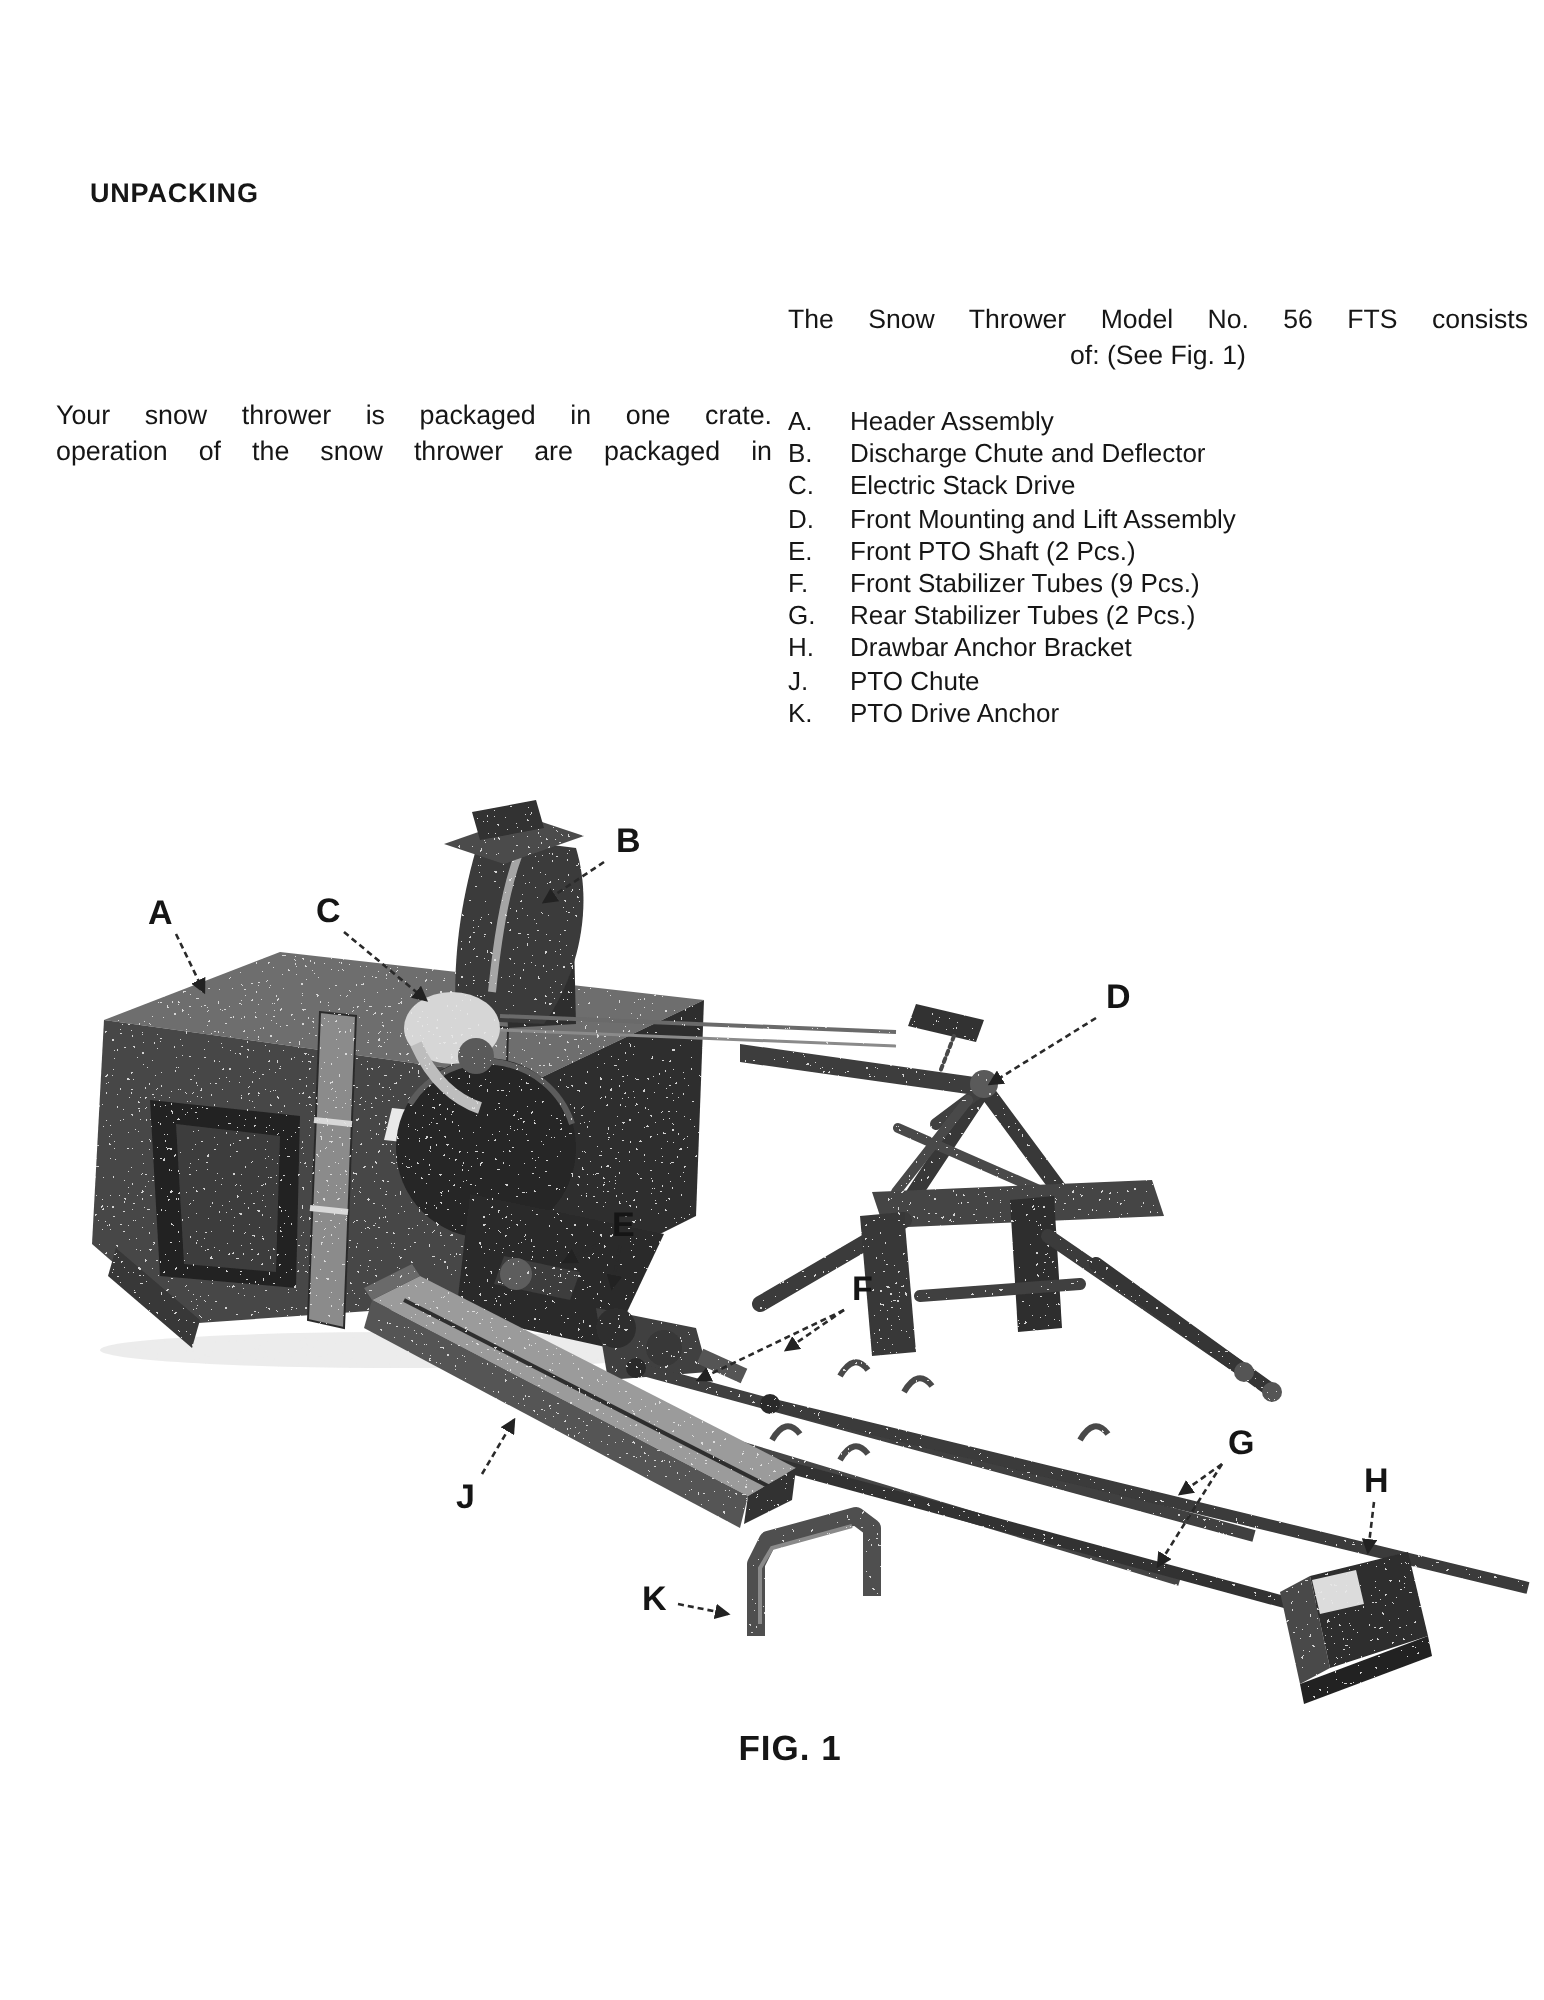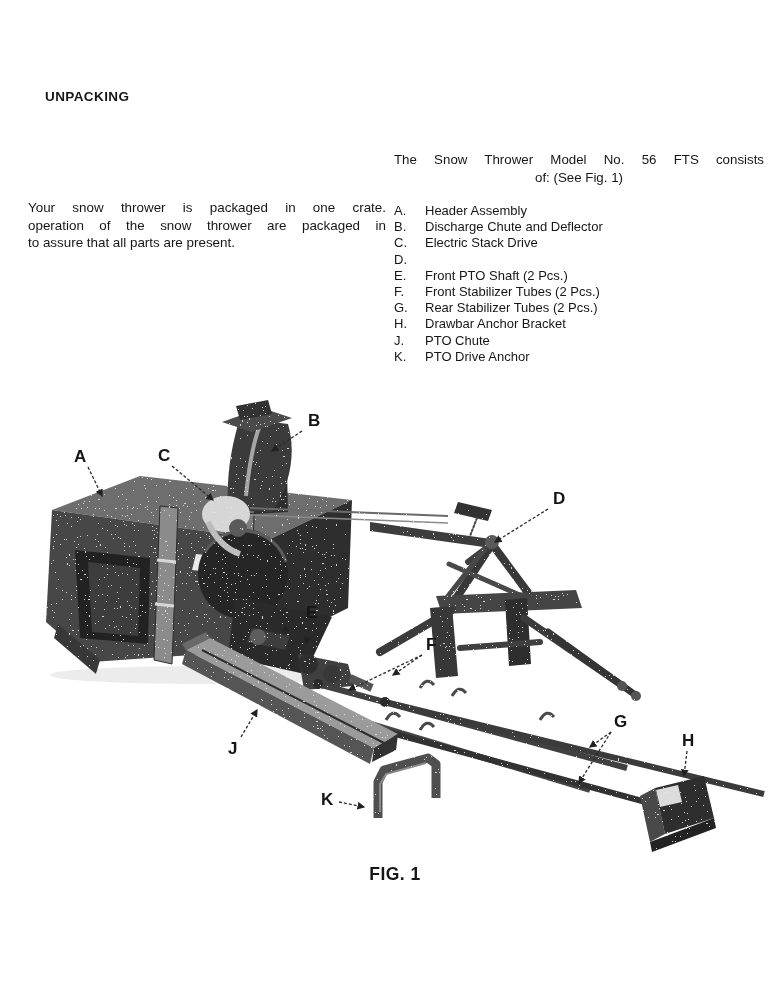--- a/index.html
+++ b/index.html
@@ -35,49 +35,49 @@
 </head>
 <body>
 
 <div>
 
   <h1 class="heading">UNPACKING</h1>
 
   <div class="left-col">
     <div class="pline j">Your snow thrower is packaged in one crate.</div>
     <div class="pline j">operation of the snow thrower are packaged in</div>
-    <div class="pline">to assure that all parts are present.</div>
   </div>
 
   <div class="right-col">
     <div class="iline j">The Snow Thrower Model No. 56 FTS consists</div>
     <div class="iline">of:  (See Fig. 1)</div>
     <div class="parts-list">
       <div class="part-row">
           <span class="part-letter">A.</span>
           <span class="part-label">Header Assembly</span>
         </div>
       <div class="part-row">
           <span class="part-letter">B.</span>
           <span class="part-label">Discharge Chute and Deflector</span>
         </div>
       <div class="part-row">
           <span class="part-letter">C.</span>
           <span class="part-label">Electric Stack Drive</span>
         </div>
       <div class="part-row">
           <span class="part-letter">D.</span>
+          <span class="part-label">Front Mounting and Lift Assembly</span>
         </div>
       <div class="part-row">
           <span class="part-letter">E.</span>
           <span class="part-label">Front PTO Shaft (2 Pcs.)</span>
         </div>
       <div class="part-row">
           <span class="part-letter">F.</span>
-          <span class="part-label">Front Stabilizer Tubes (2 Pcs.)</span>
+          <span class="part-label">Front Stabilizer Tubes (9 Pcs.)</span>
         </div>
       <div class="part-row">
           <span class="part-letter">G.</span>
           <span class="part-label">Rear Stabilizer Tubes (2 Pcs.)</span>
         </div>
       <div class="part-row">
           <span class="part-letter">H.</span>
           <span class="part-label">Drawbar Anchor Bracket</span>
         </div>
       <div class="part-row">

